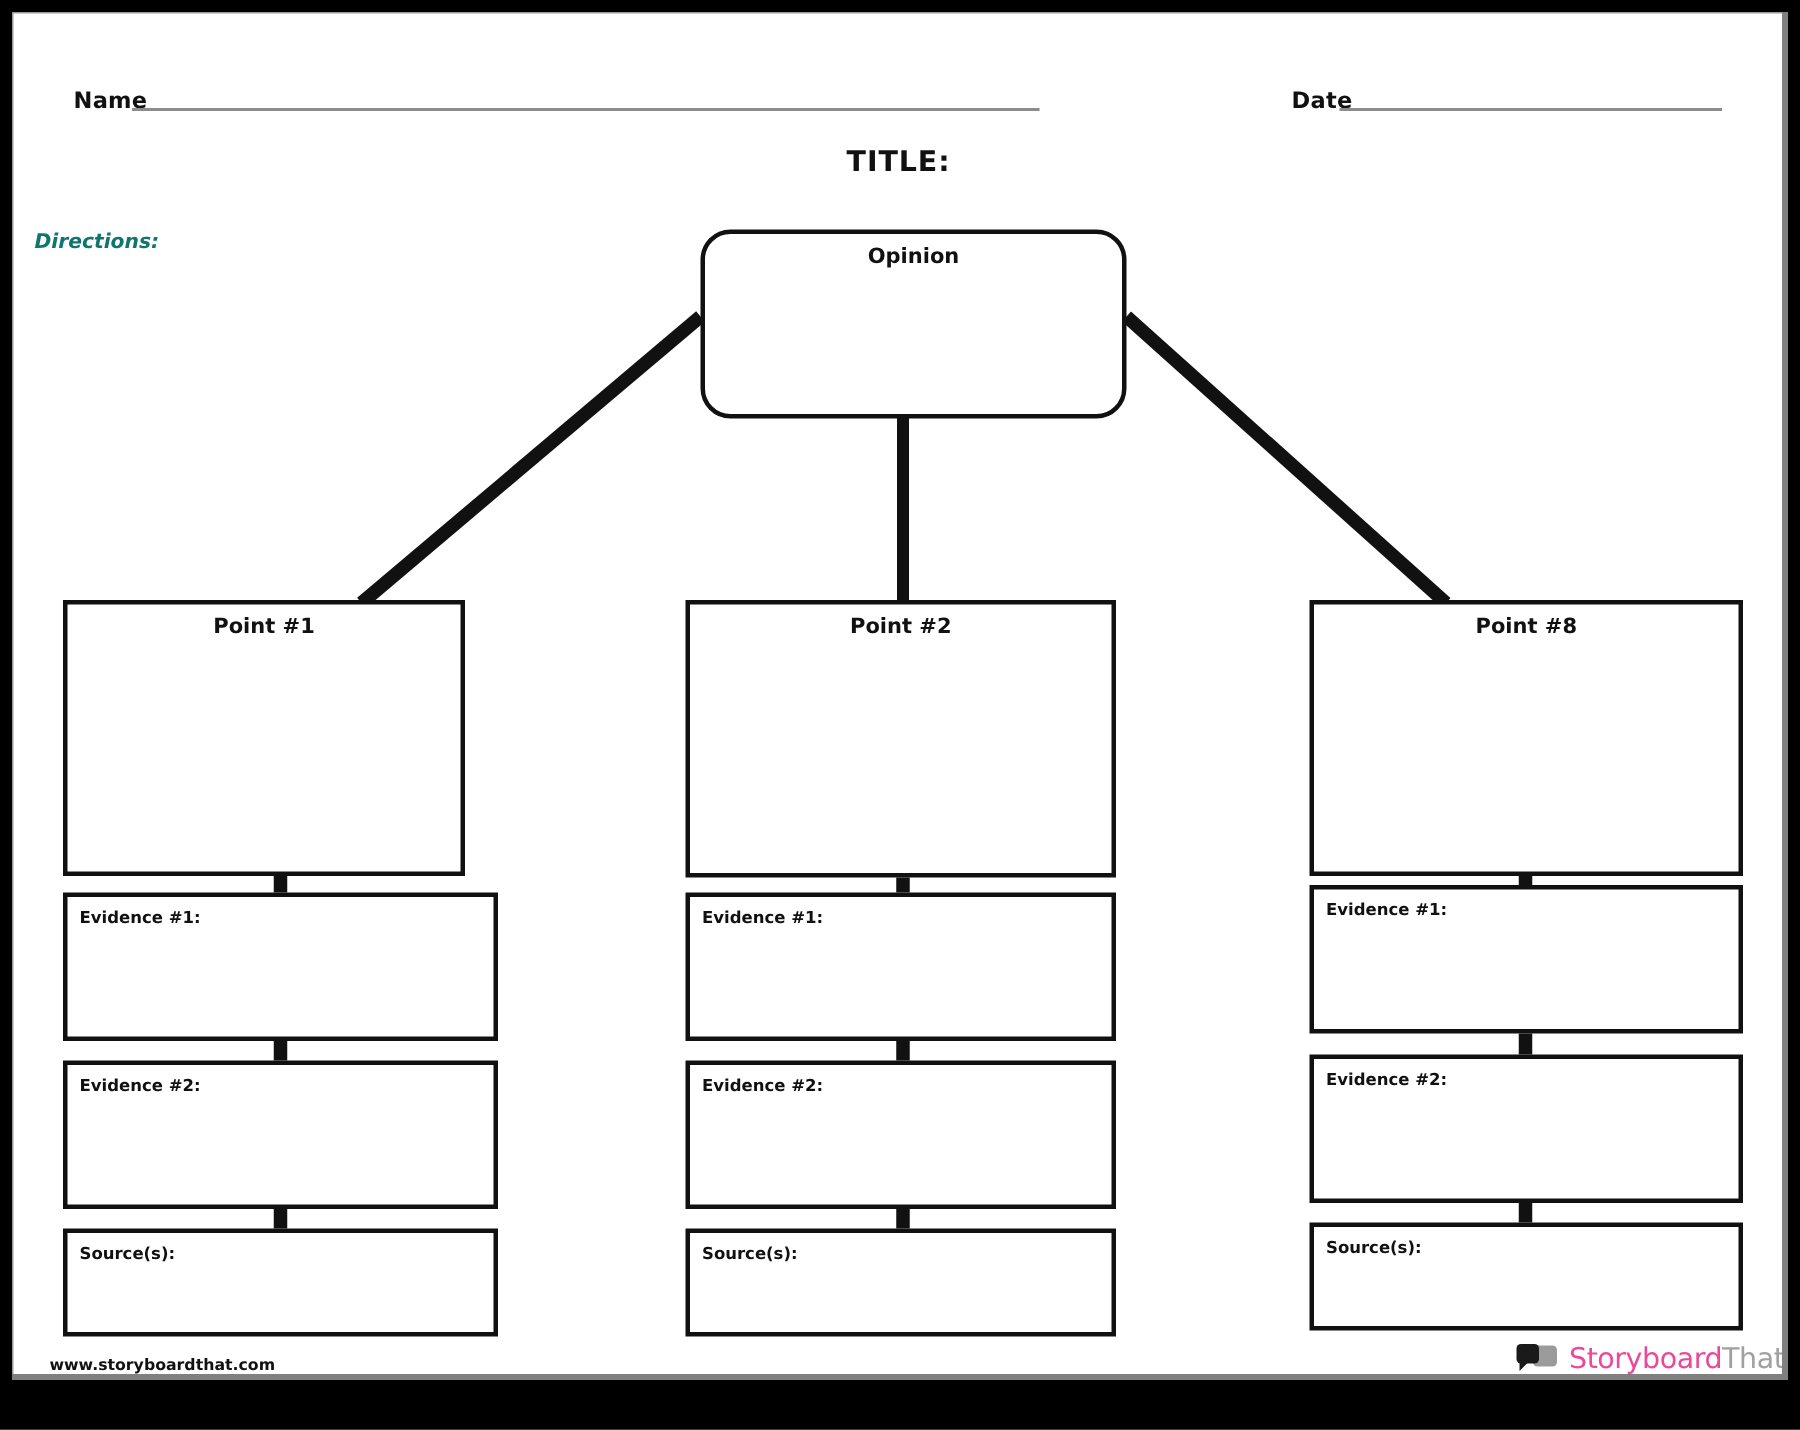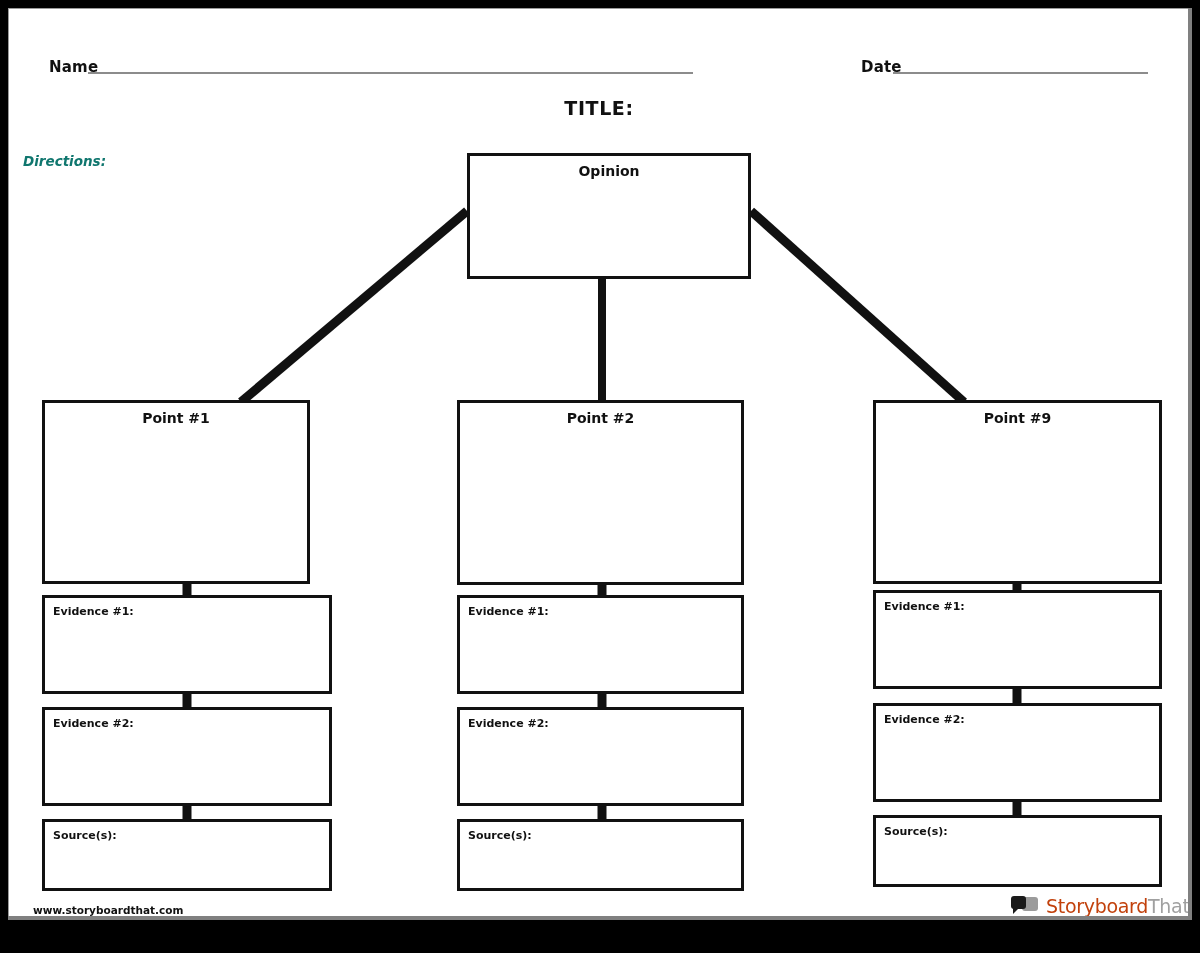--- a/index.html
+++ b/index.html
@@ -116,21 +116,21 @@
     position: absolute;
     left: 8px;
     top: 7px;
     font-family: "DejaVu Sans", sans-serif;
     font-weight: bold;
     font-size: 11px;
     color: #111;
   }
 
   
-  #box-opinion { left: 458px; top: 144px; width: 284px; height: 126px; }
+  #box-opinion { left: 458px; top: 144px; width: 284px; height: 126px; border-radius: 20px; }
 
   
   #box-point-1 { left: 33px;  top: 391px; width: 268px; height: 184px; }
   #box-point-2 { left: 448px; top: 391px; width: 287px; height: 185px; }
   #box-point-3 { left: 864px; top: 391px; width: 289px; height: 184px; }
 
   
   #box-ev1-1 { left: 33px;  top: 586px; width: 290px; height: 99px; }
   #box-ev1-2 { left: 448px; top: 586px; width: 287px; height: 99px; }
   #box-ev1-3 { left: 864px; top: 581px; width: 289px; height: 99px; }
@@ -194,21 +194,21 @@
     width: 0; height: 0;
     border-left: 6px solid #1a1a1a;
     border-bottom: 6px solid transparent;
   }
   .logo-text {
     font-family: "DejaVu Sans", sans-serif;
     font-size: 19px;
     letter-spacing: -0.3px;
     white-space: nowrap;
   }
-  .logo-text .w1 { color: #c2410c; }
+  .logo-text .w1 { color: #ec4899; }
   .logo-text .w2 { color: #a0a0a0; }
 </style>
 </head>
 <body>
 
 <div class="sheet-outer">
 <div class="sheet">
 
   <div class="lbl-name">Name</div>
   <div class="rule rule-name"></div>
@@ -265,21 +265,21 @@
     <div class="box-label">Evidence #1:</div>
   </div>
   <div class="box" id="box-ev2-2">
     <div class="box-label">Evidence #2:</div>
   </div>
   <div class="box" id="box-src-2">
     <div class="box-label">Source(s):</div>
   </div>
 
   <div class="box" id="box-point-3">
-    <div class="box-title">Point #9</div>
+    <div class="box-title">Point #8</div>
   </div>
   <div class="box" id="box-ev1-3">
     <div class="box-label">Evidence #1:</div>
   </div>
   <div class="box" id="box-ev2-3">
     <div class="box-label">Evidence #2:</div>
   </div>
   <div class="box" id="box-src-3">
     <div class="box-label">Source(s):</div>
   </div>

